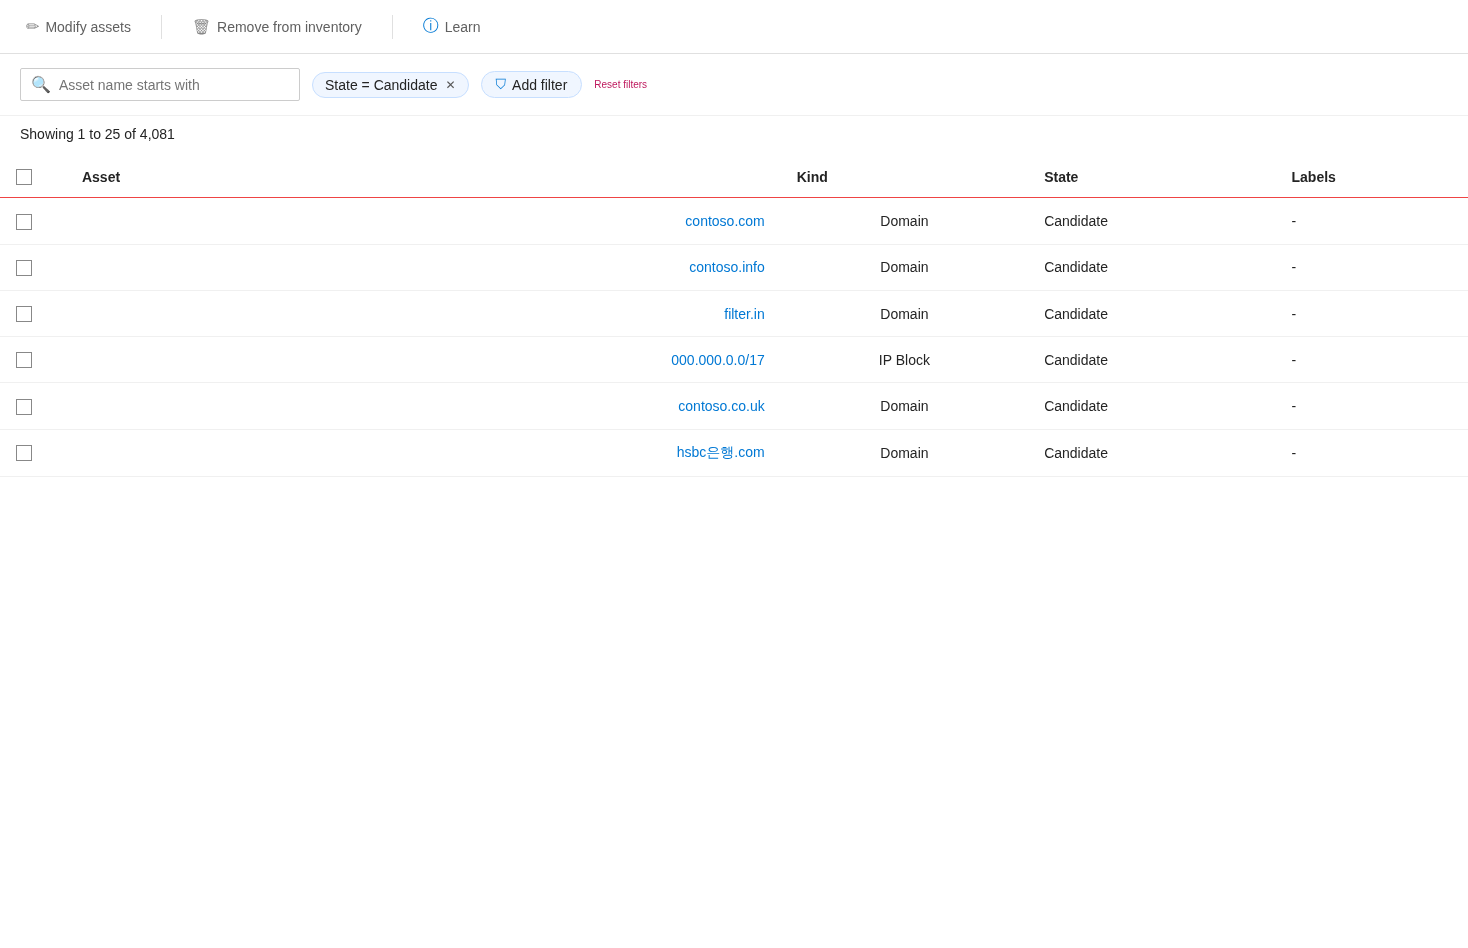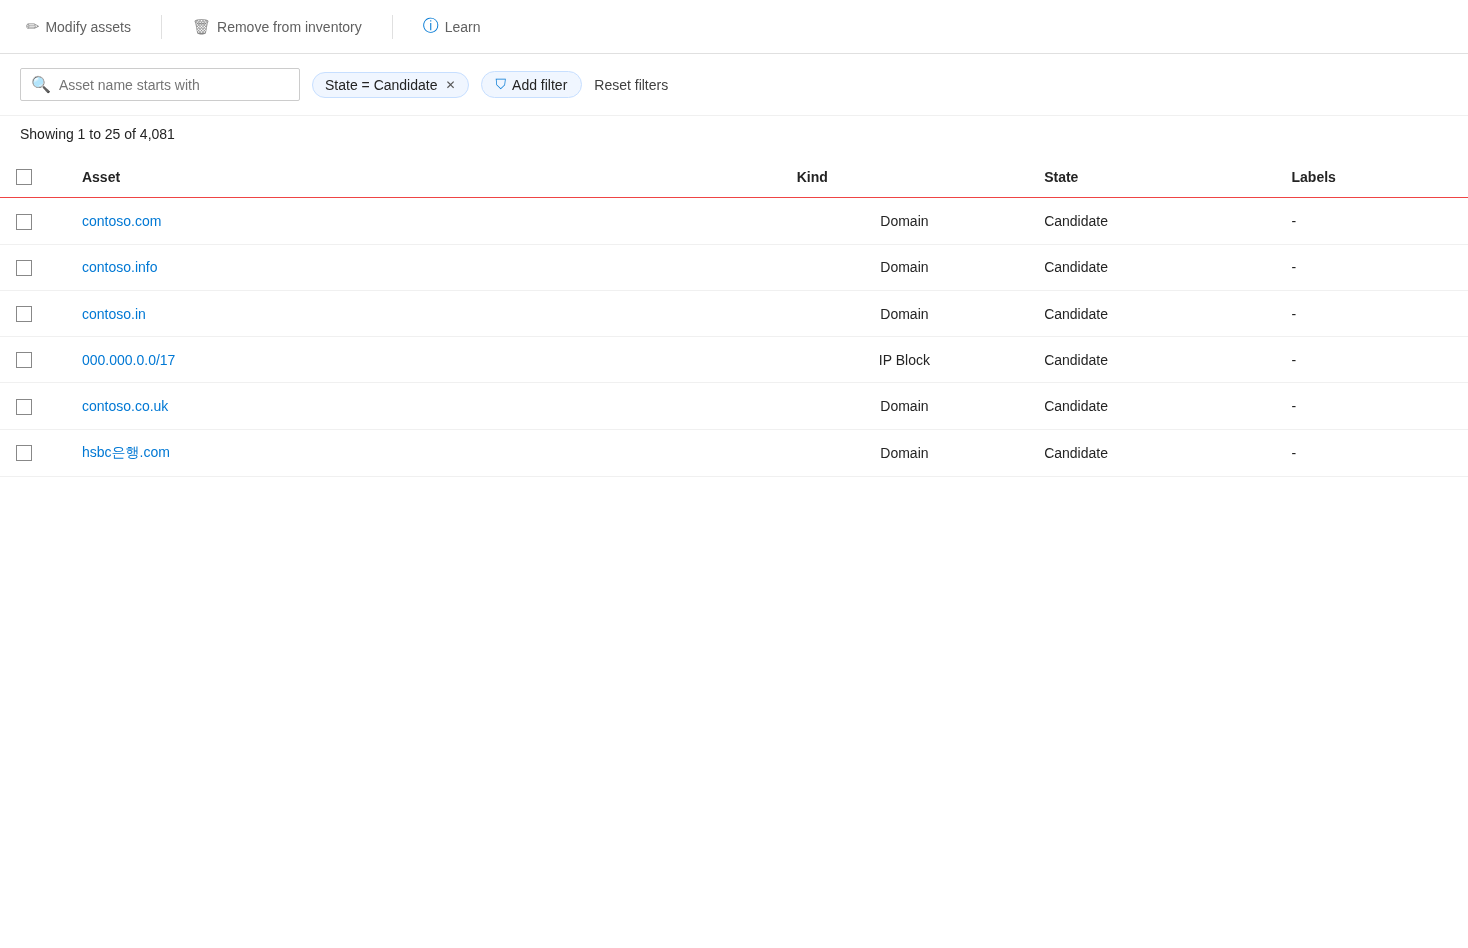--- a/index.html
+++ b/index.html
@@ -78,25 +78,25 @@
       background: #f0f6ff;
       border: 1px solid #c7dfff;
       border-radius: 16px;
       padding: 4px 14px;
       font-size: 14px;
       cursor: pointer;
       color: #242424;
     }
 
     .reset-link {
-      color: #404040;
+      color: #be185d;
       background: none;
       border: none;
       cursor: pointer;
-      font-size: 14px;
+      font-size: 10px;
       text-decoration: none;
     }
 
     
     .showing-text {
       padding: 10px 20px 6px 20px;
       font-size: 14px;
       color: #242424;
     }
 
@@ -120,21 +120,21 @@
       padding: 14px 16px;
       font-size: 14px;
       color: #242424;
       vertical-align: middle;
     }
     .asset-table tbody tr {
       border-bottom: 1px solid #f0f0f0;
     }
 
     .col-check { width: 48px; }
-    .col-asset { width: 520px; }
+    .col-asset { width: 520px; text-align: right; }
     .col-kind { width: 180px; text-align: center; }
     .col-state { width: 180px; }
     .col-labels { width: 140px; }
 
     .asset-link {
       color: #0078d4;
       text-decoration: none;
       cursor: pointer;
     }
 
@@ -234,21 +234,21 @@
     </td>
     <td class="col-kind">Domain</td>
     <td class="col-state">Candidate</td>
     <td class="col-labels">-</td>
   </tr>
       <tr>
     <td class="col-check">
       <input type="checkbox" class="checkbox" style="">
     </td>
     <td class="col-asset">
-      <a class="asset-link">contoso.in</a>
+      <a class="asset-link">filter.in</a>
     </td>
     <td class="col-kind">Domain</td>
     <td class="col-state">Candidate</td>
     <td class="col-labels">-</td>
   </tr>
       <tr>
     <td class="col-check">
       <input type="checkbox" class="checkbox" style="">
     </td>
     <td class="col-asset">

